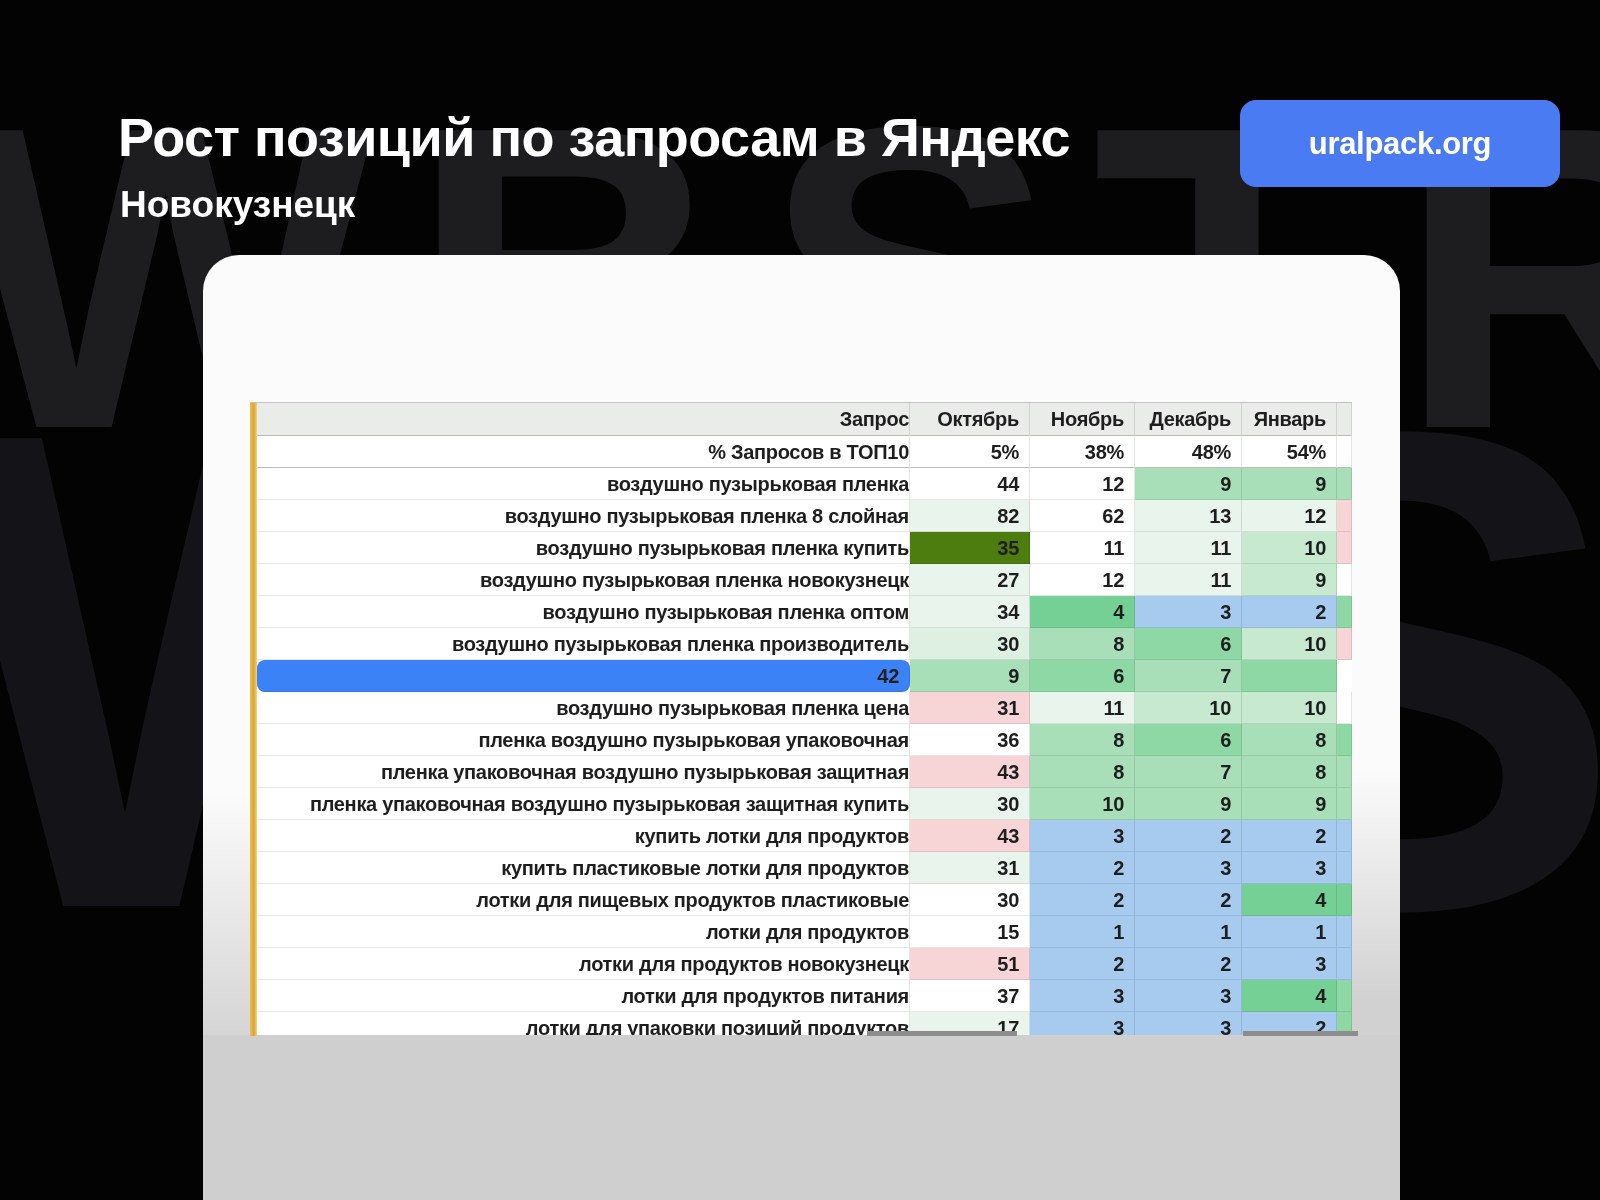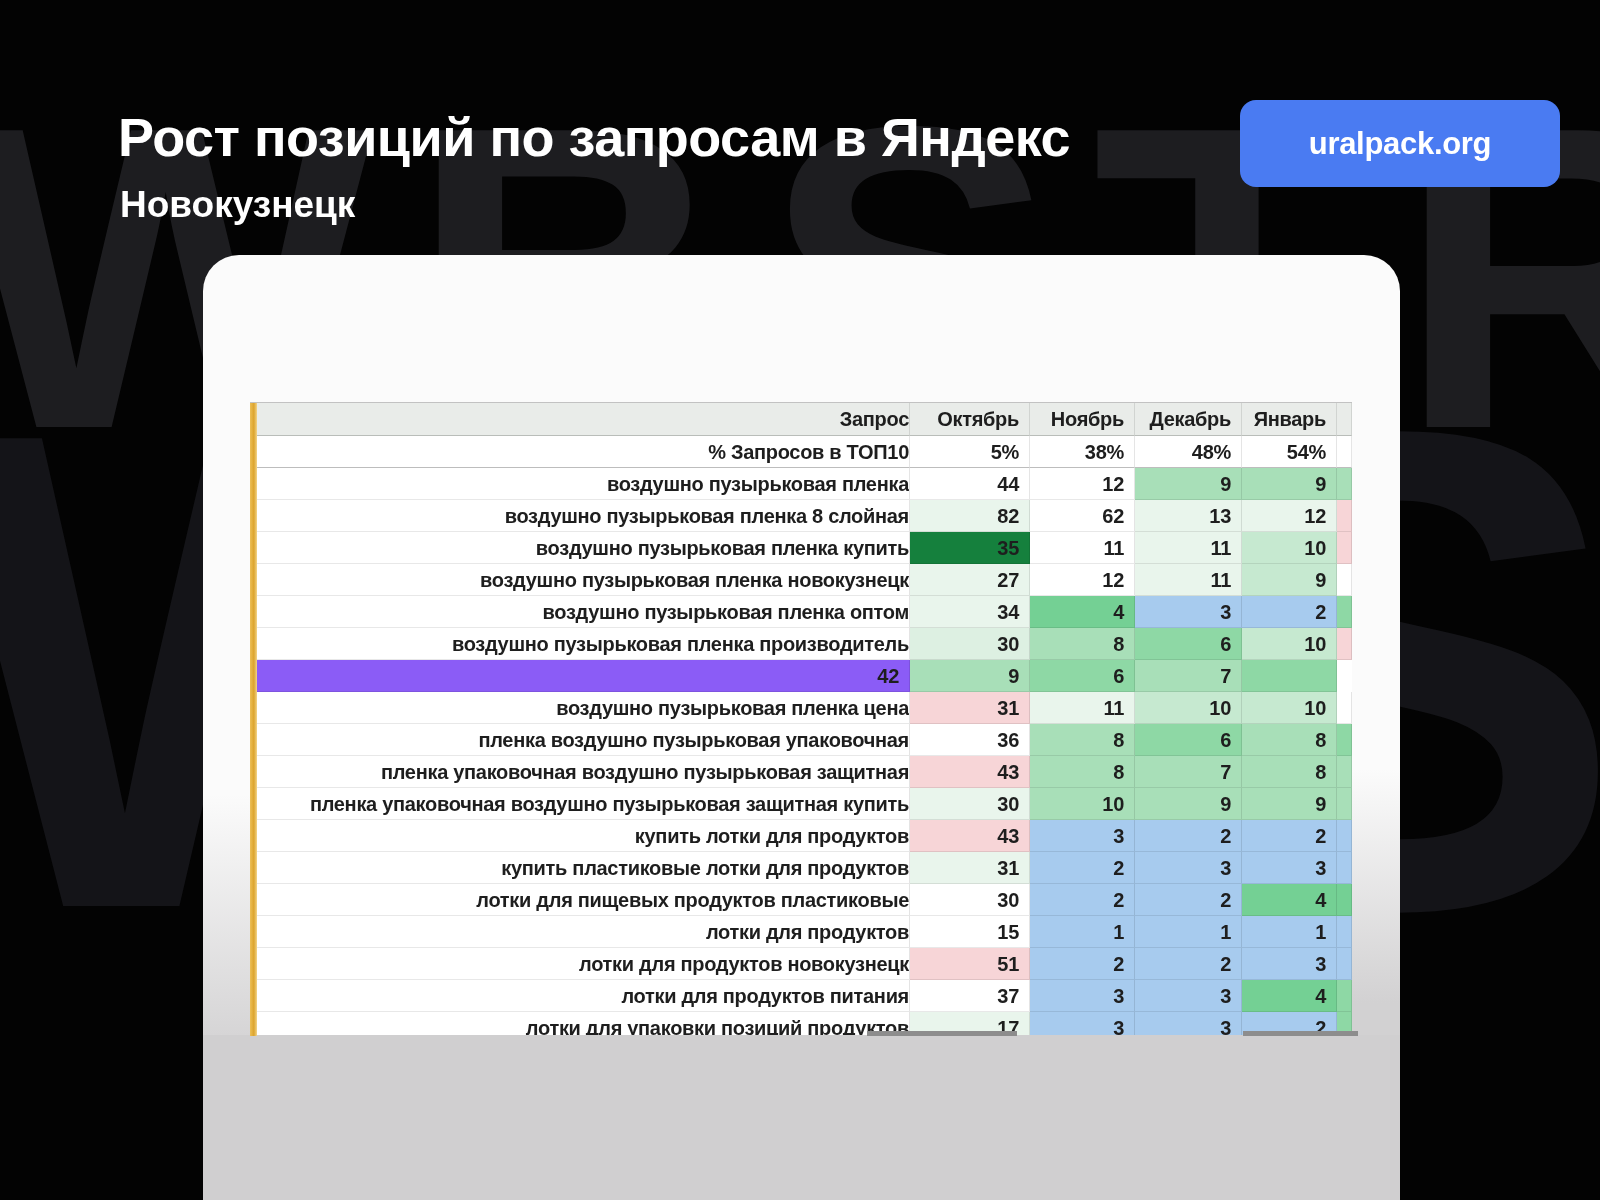--- a/index.html
+++ b/index.html
@@ -92,21 +92,21 @@
         <div class="row">
           <div class="cell q" style="background: rgb(255, 255, 255);">воздушно пузырьковая пленка 8 слойная</div>
           <div class="cell n" style="background: rgb(233, 245, 236);">82</div>
           <div class="cell n" style="background: rgb(255, 255, 255);">62</div>
           <div class="cell n" style="background: rgb(233, 245, 236);">13</div>
           <div class="cell n" style="background: rgb(233, 245, 236);">12</div>
           <div class="cell n" style="background: rgb(247, 213, 215);"></div>
         </div>
         <div class="row">
           <div class="cell q" style="background: rgb(255, 255, 255);">воздушно пузырьковая пленка купить</div>
-          <div class="cell n" style="background: #15803d;">35</div>
+          <div class="cell n" style="background: #4d7c0f;">35</div>
           <div class="cell n" style="background: rgb(255, 255, 255);">11</div>
           <div class="cell n" style="background: rgb(233, 245, 236);">11</div>
           <div class="cell n" style="background: rgb(198, 233, 208);">10</div>
           <div class="cell n" style="background: rgb(247, 213, 215);"></div>
         </div>
         <div class="row">
           <div class="cell q" style="background: rgb(255, 255, 255);">воздушно пузырьковая пленка новокузнецк</div>
           <div class="cell n" style="background: rgb(233, 245, 236);">27</div>
           <div class="cell n" style="background: rgb(255, 255, 255);">12</div>
           <div class="cell n" style="background: rgb(233, 245, 236);">11</div>
@@ -123,21 +123,21 @@
         </div>
         <div class="row">
           <div class="cell q" style="background: rgb(255, 255, 255);">воздушно пузырьковая пленка производитель</div>
           <div class="cell n" style="background: rgb(221, 240, 226);">30</div>
           <div class="cell n" style="background: rgb(168, 223, 184);">8</div>
           <div class="cell n" style="background: rgb(142, 216, 165);">6</div>
           <div class="cell n" style="background: rgb(198, 233, 208);">10</div>
           <div class="cell n" style="background: rgb(247, 213, 215);"></div>
         </div>
         <div class="row">
-          <div class="cell n" style="background: #8b5cf6;">42</div>
+          <div class="cell n" style="background: #3b82f6; border-radius: 8px;">42</div>
           <div class="cell n" style="background: rgb(168, 223, 184);">9</div>
           <div class="cell n" style="background: rgb(142, 216, 165);">6</div>
           <div class="cell n" style="background: rgb(168, 223, 184);">7</div>
           <div class="cell n" style="background: rgb(142, 216, 165);"></div>
         </div>
         <div class="row">
           <div class="cell q" style="background: rgb(255, 255, 255);">воздушно пузырьковая пленка цена</div>
           <div class="cell n" style="background: rgb(247, 213, 215);">31</div>
           <div class="cell n" style="background: rgb(233, 245, 236);">11</div>
           <div class="cell n" style="background: rgb(198, 233, 208);">10</div>

